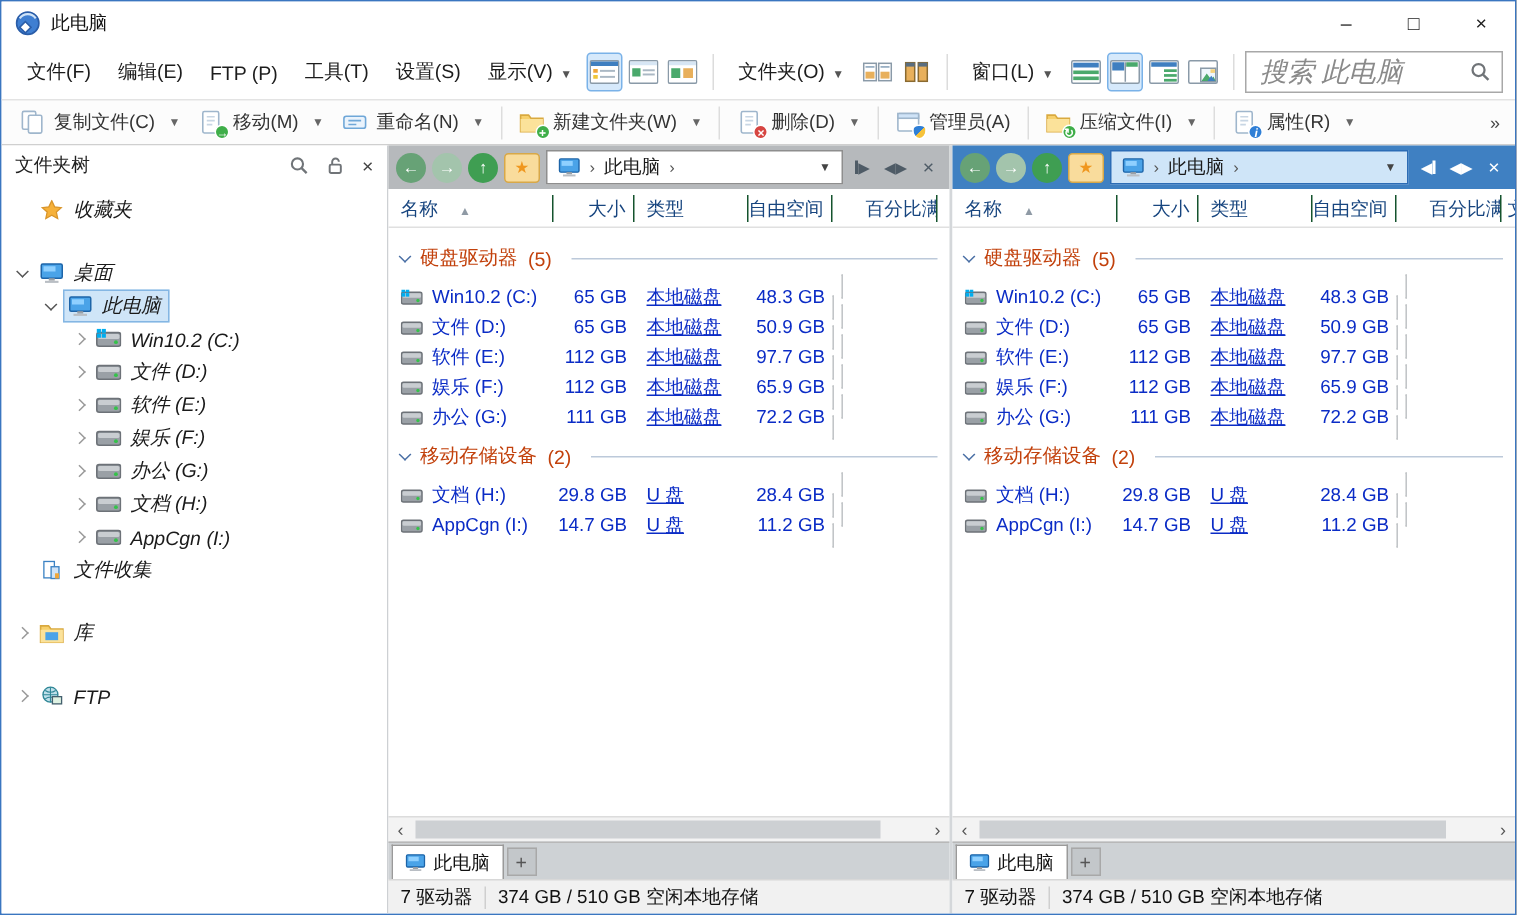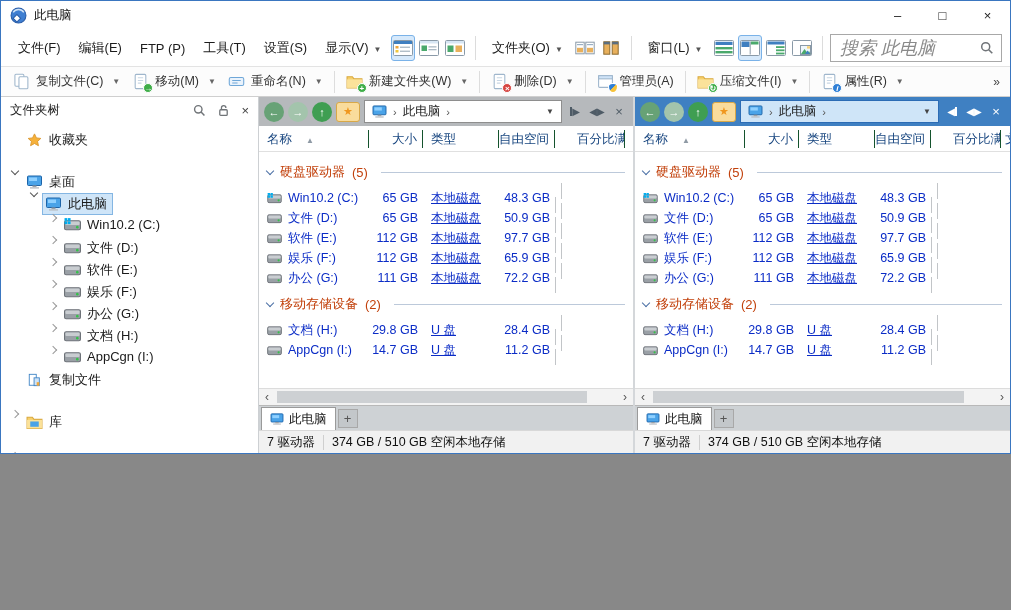--- a/index.html
+++ b/index.html
@@ -1,17 +1,17 @@
 <!DOCTYPE html>
 <html><head>
 <meta charset="utf-8">
 <style>
   html,body{margin:0;padding:0;background:#888;}
   *{box-sizing:border-box;}
-  .window{width:1011px;height:454px;border:1px solid #3a76c0;background:#fff;
+  .window{width:1011px;height:610px;border:1px solid #3a76c0;background:#fff;
     font-family:"Liberation Sans",sans-serif;display:flex;flex-direction:column;overflow:hidden;}
   .ic{display:block;}
 
   
   .titlebar{height:29px;display:flex;align-items:center;padding-left:9px;background:#fff;flex:none;}
   .appicon .ic{width:17px;height:17px;}
   .title{font-size:12.5px;color:#111;margin-left:7px;}
   .wincontrols{margin-left:auto;display:flex;height:100%;}
   .wc{width:45px;text-align:center;line-height:29px;font-size:13px;color:#222;cursor:default;}
 
@@ -45,21 +45,21 @@
   .toverflow{margin-left:auto;color:#444;font-size:12px;padding-right:4px;}
 
   
   .main{flex:1;display:flex;min-height:0;}
   .sidebar{width:258px;flex:none;border-right:1px solid #cdd0d3;background:#fff;display:flex;flex-direction:column;}
   .side-head{height:26px;display:flex;align-items:center;padding:0 9px;font-size:12.5px;color:#222;flex:none;}
   .side-icons{margin-left:auto;display:flex;gap:11px;align-items:center;color:#555;}
   .side-icons .ic{width:13px;height:13px;}
   .side-x{font-size:13px;color:#444;line-height:13px;}
   .tree{flex:1;padding-top:6px;font-size:13px;color:#1a1a1a;overflow:hidden;}
-  .trow{height:22px;display:flex;align-items:flex-start;}
+  .trow{height:22px;display:flex;align-items:center;font-style:italic;}
   .trow.gap{margin-bottom:20px;}
   .chevbox{width:16px;flex:none;display:flex;justify-content:center;}
   .chev{width:6px;height:6px;border-right:1.6px solid #999;border-bottom:1.6px solid #999;}
   .chev.exp{transform:rotate(45deg);border-color:#555;margin-top:-3px;}
   .chev.col{transform:rotate(-45deg);}
   .tlab{display:flex;align-items:center;gap:6px;padding:1px 5px 1px 2px;border:1px solid transparent;white-space:nowrap;}
   .tlab.sel{background:#cfe5f8;border-color:#84b6e3;}
   .trow .ic{width:17px;height:14px;flex:none;}
 
   .divider{width:2px;background:#d4d7da;flex:none;}
@@ -563,21 +563,21 @@
               </svg>
               <span>AppCgn (I:)</span>
             </span>
   </div>
           <div class="trow gap" style="padding-left:6px">
     <span class="chevbox"></span>
     <span class="tlab ">
               <svg class="ic ">
                 <use href="#i-pages"></use>
               </svg>
-              <span>复制文件</span>
+              <span>文件收集</span>
             </span>
   </div>
           <div class="trow gap" style="padding-left:6px">
     <span class="chevbox">
               <span class="chev col"></span>
             </span>
     <span class="tlab ">
               <svg class="ic ">
                 <use href="#i-folder-lib"></use>
               </svg>

